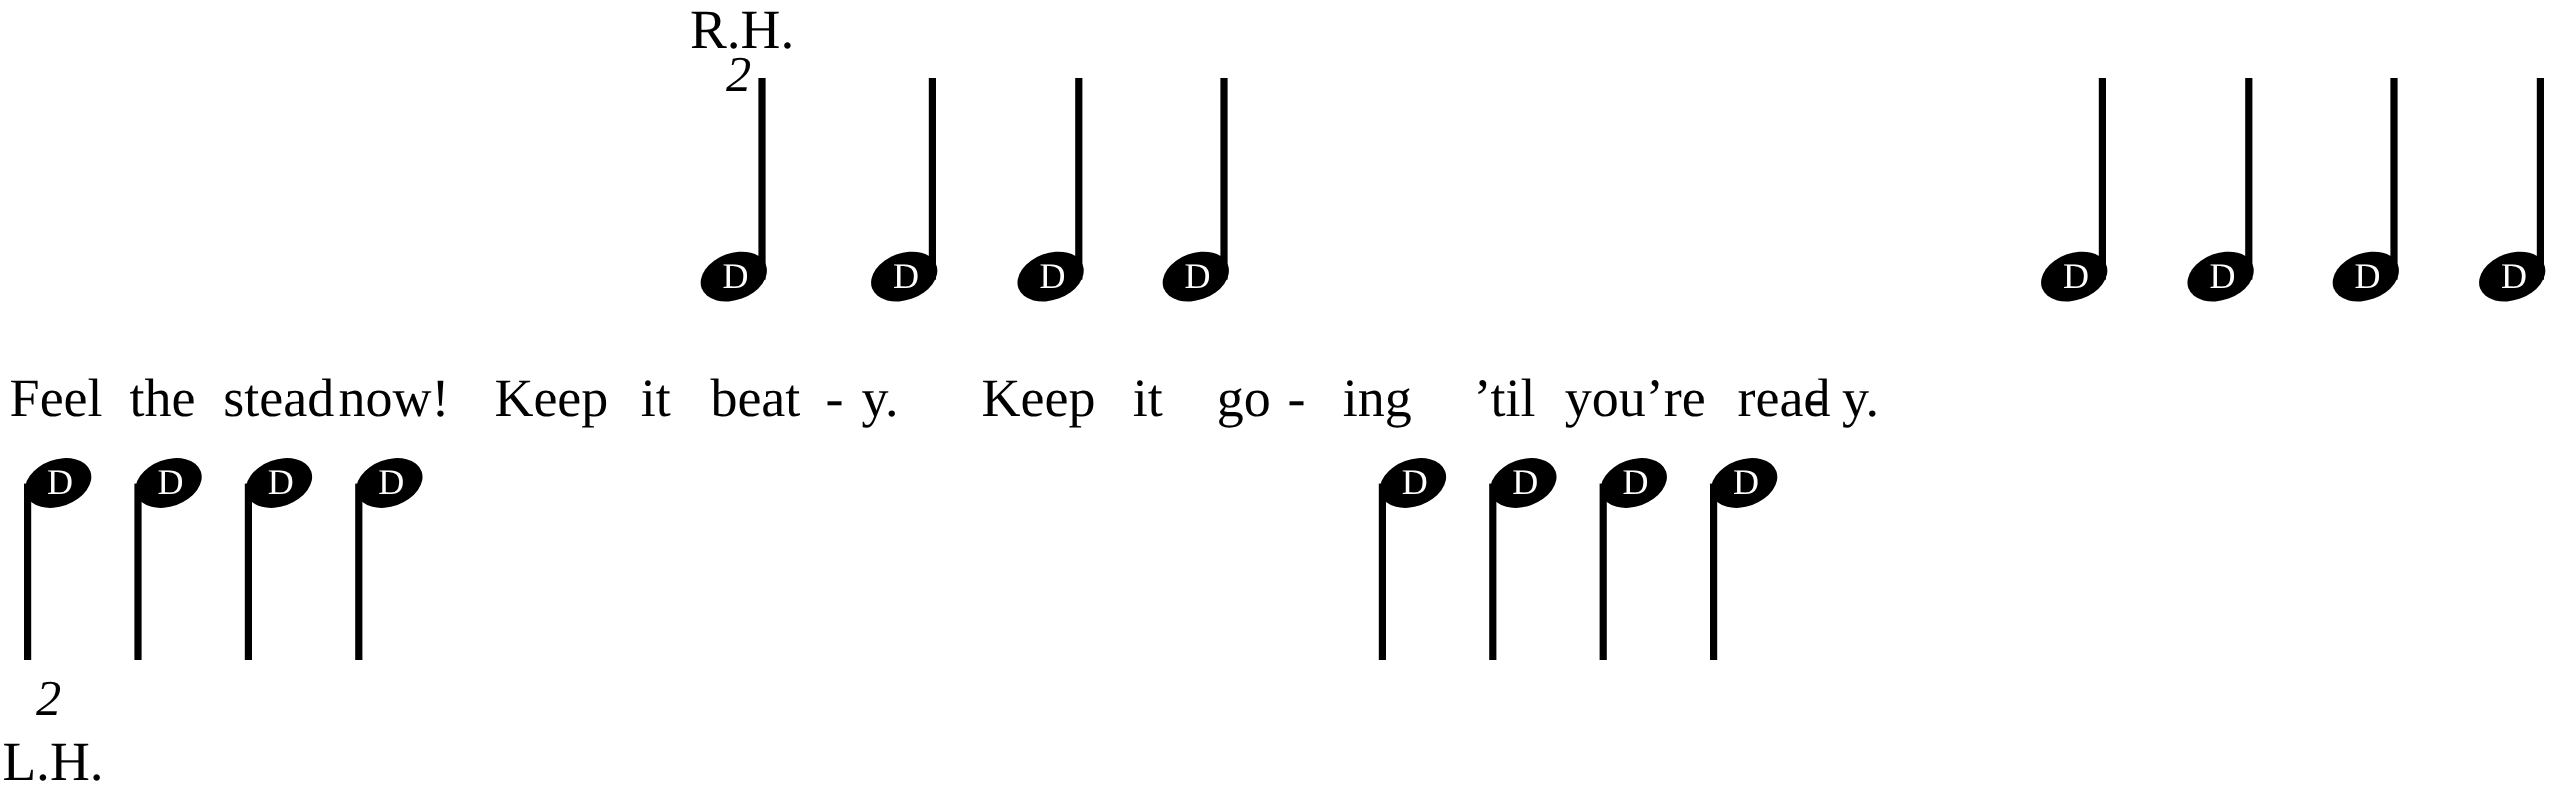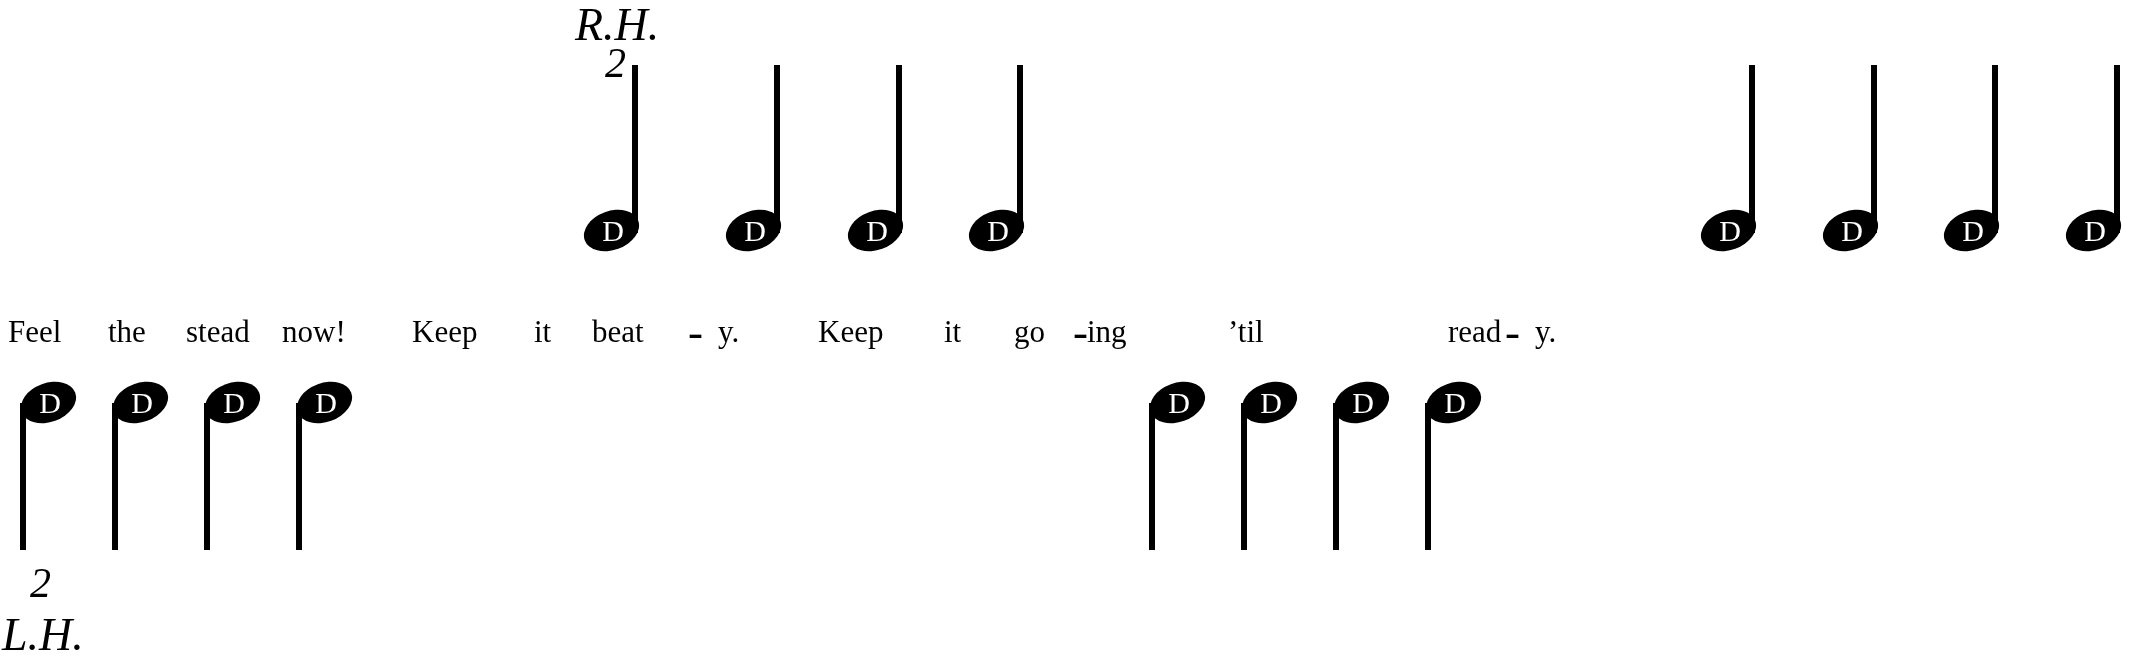--- a/index.html
+++ b/index.html
@@ -15,21 +15,20 @@
     background: #ffffff;
     overflow: hidden;
     font-family: "Liberation Serif", "DejaVu Serif", serif;
     color: #000000;
   }
 
   
   .hand-label {
     position: absolute;
     font-family: "Liberation Serif", "DejaVu Serif", serif;
-    font-style: italic;
     font-size: 46px;
     line-height: 1;
     white-space: nowrap;
     color: #000;
   }
   .finger-number {
     position: absolute;
     font-family: "Liberation Serif", "DejaVu Serif", serif;
     font-style: italic;
     font-size: 42px;
@@ -42,21 +41,21 @@
   .lyric-line {
     position: absolute;
     left: 0;
     top: 304px;
     width: 2142px;
     height: 56px;
   }
   .lyric-syllable {
     position: absolute;
     font-family: "Liberation Serif", "DejaVu Serif", serif;
-    font-size: 31px;
+    font-size: 45px;
     line-height: 56px;
     white-space: nowrap;
     color: #000;
     top: 0;
   }
   .lyric-hyphen {
     position: absolute;
     font-family: "Liberation Serif", "DejaVu Serif", serif;
     font-size: 45px;
     line-height: 56px;
@@ -175,22 +174,23 @@
       <span class="lyric-syllable" style="left: 282px;">now!</span>
       <span class="lyric-syllable" style="left: 412px;">Keep</span>
       <span class="lyric-syllable" style="left: 534px;">it</span>
       <span class="lyric-syllable" style="left: 592px;">beat</span>
       <span class="lyric-hyphen" style="left: 688px;">-</span>
       <span class="lyric-syllable" style="left: 718px;">y.</span>
       <span class="lyric-syllable" style="left: 818px;">Keep</span>
       <span class="lyric-syllable" style="left: 944px;">it</span>
       <span class="lyric-syllable" style="left: 1014px;">go</span>
       <span class="lyric-hyphen" style="left: 1073px;">-</span>
-      <span class="lyric-syllable" style="left: 1087px;">ing</span>
+      <span class="lyric-syllable" style="left: 1119px;">ing</span>
       <span class="lyric-syllable" style="left: 1228px;">’til</span>
+      <span class="lyric-syllable" style="left: 1304px;">you’re</span>
       <span class="lyric-syllable" style="left: 1448px;">read</span>
       <span class="lyric-hyphen" style="left: 1505px;">-</span>
       <span class="lyric-syllable" style="left: 1535px;">y.</span>
     </div>
 
   <div id="lh-notes">
       <div class="note stem-down" style="left: 14px; top: 383px; height: 167px;">
         <div class="notehead">
           <span class="notehead-letter">D</span>
         </div>

